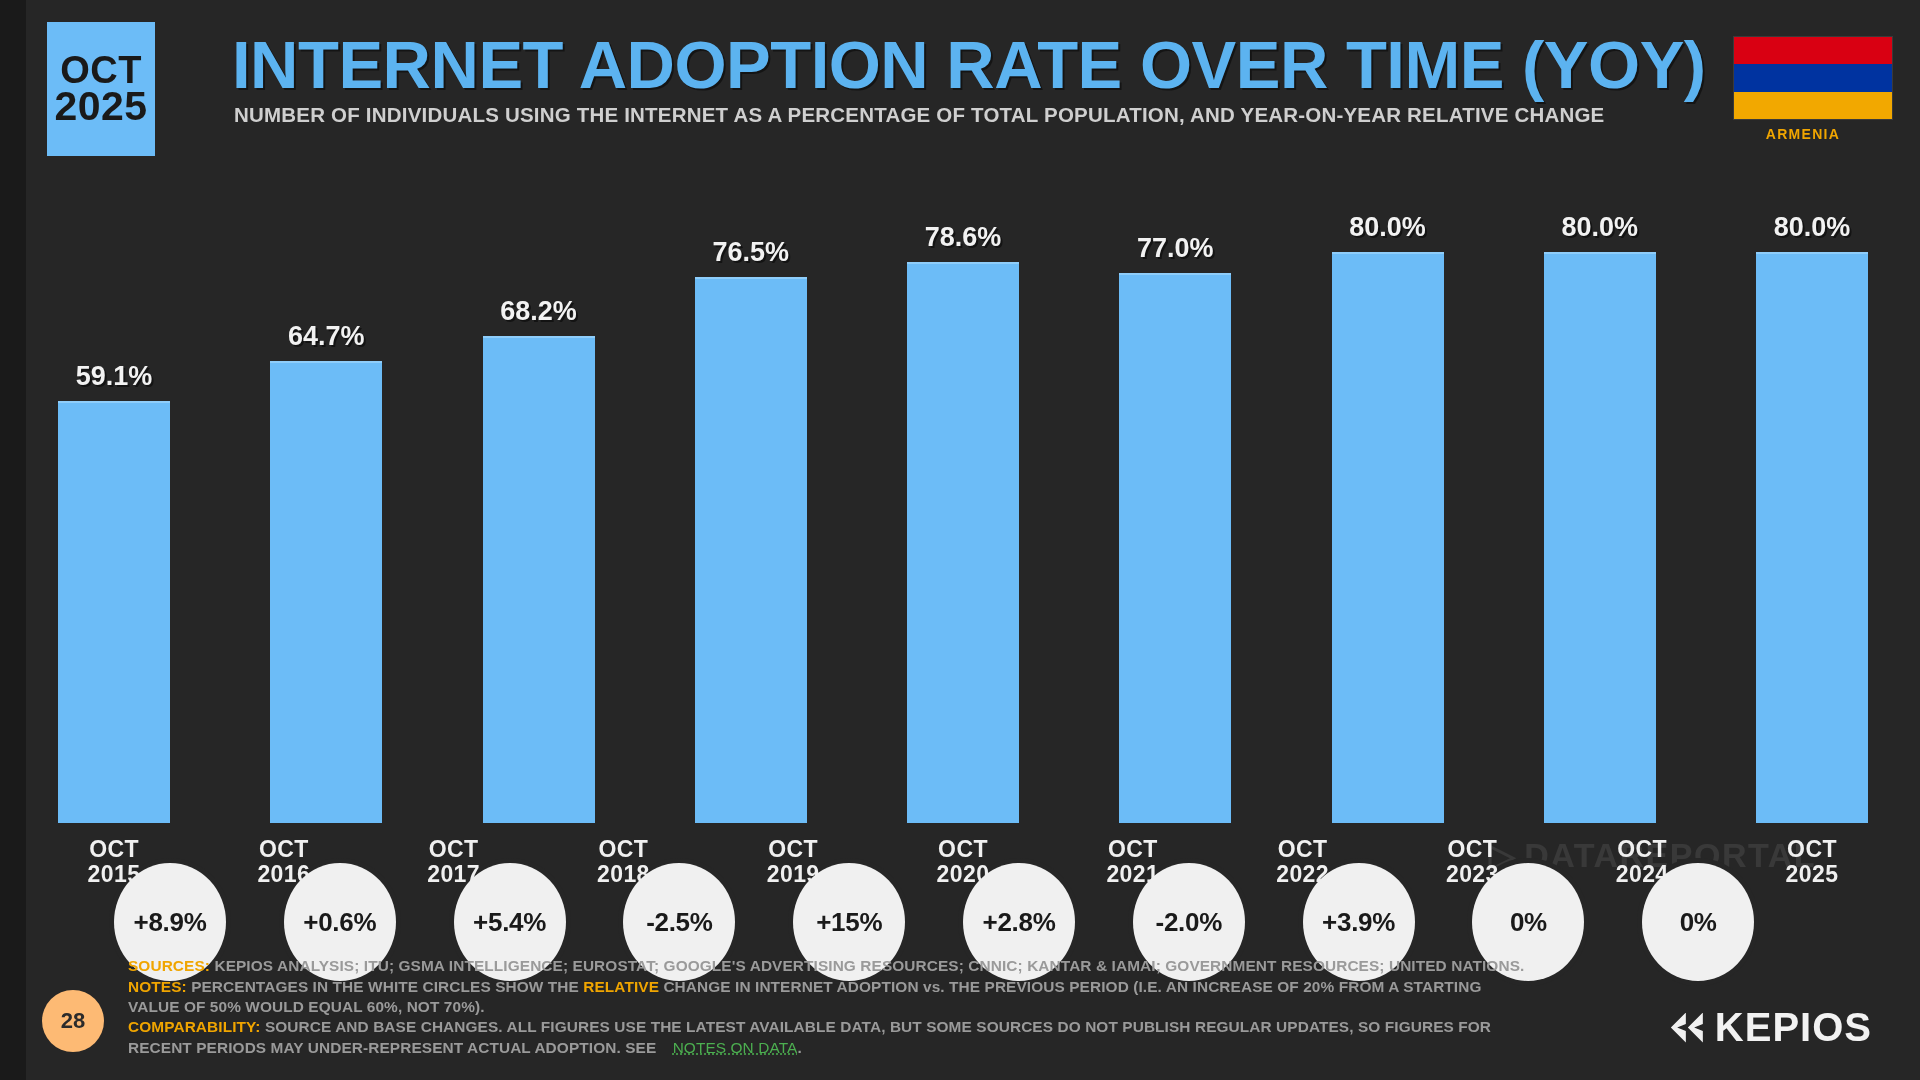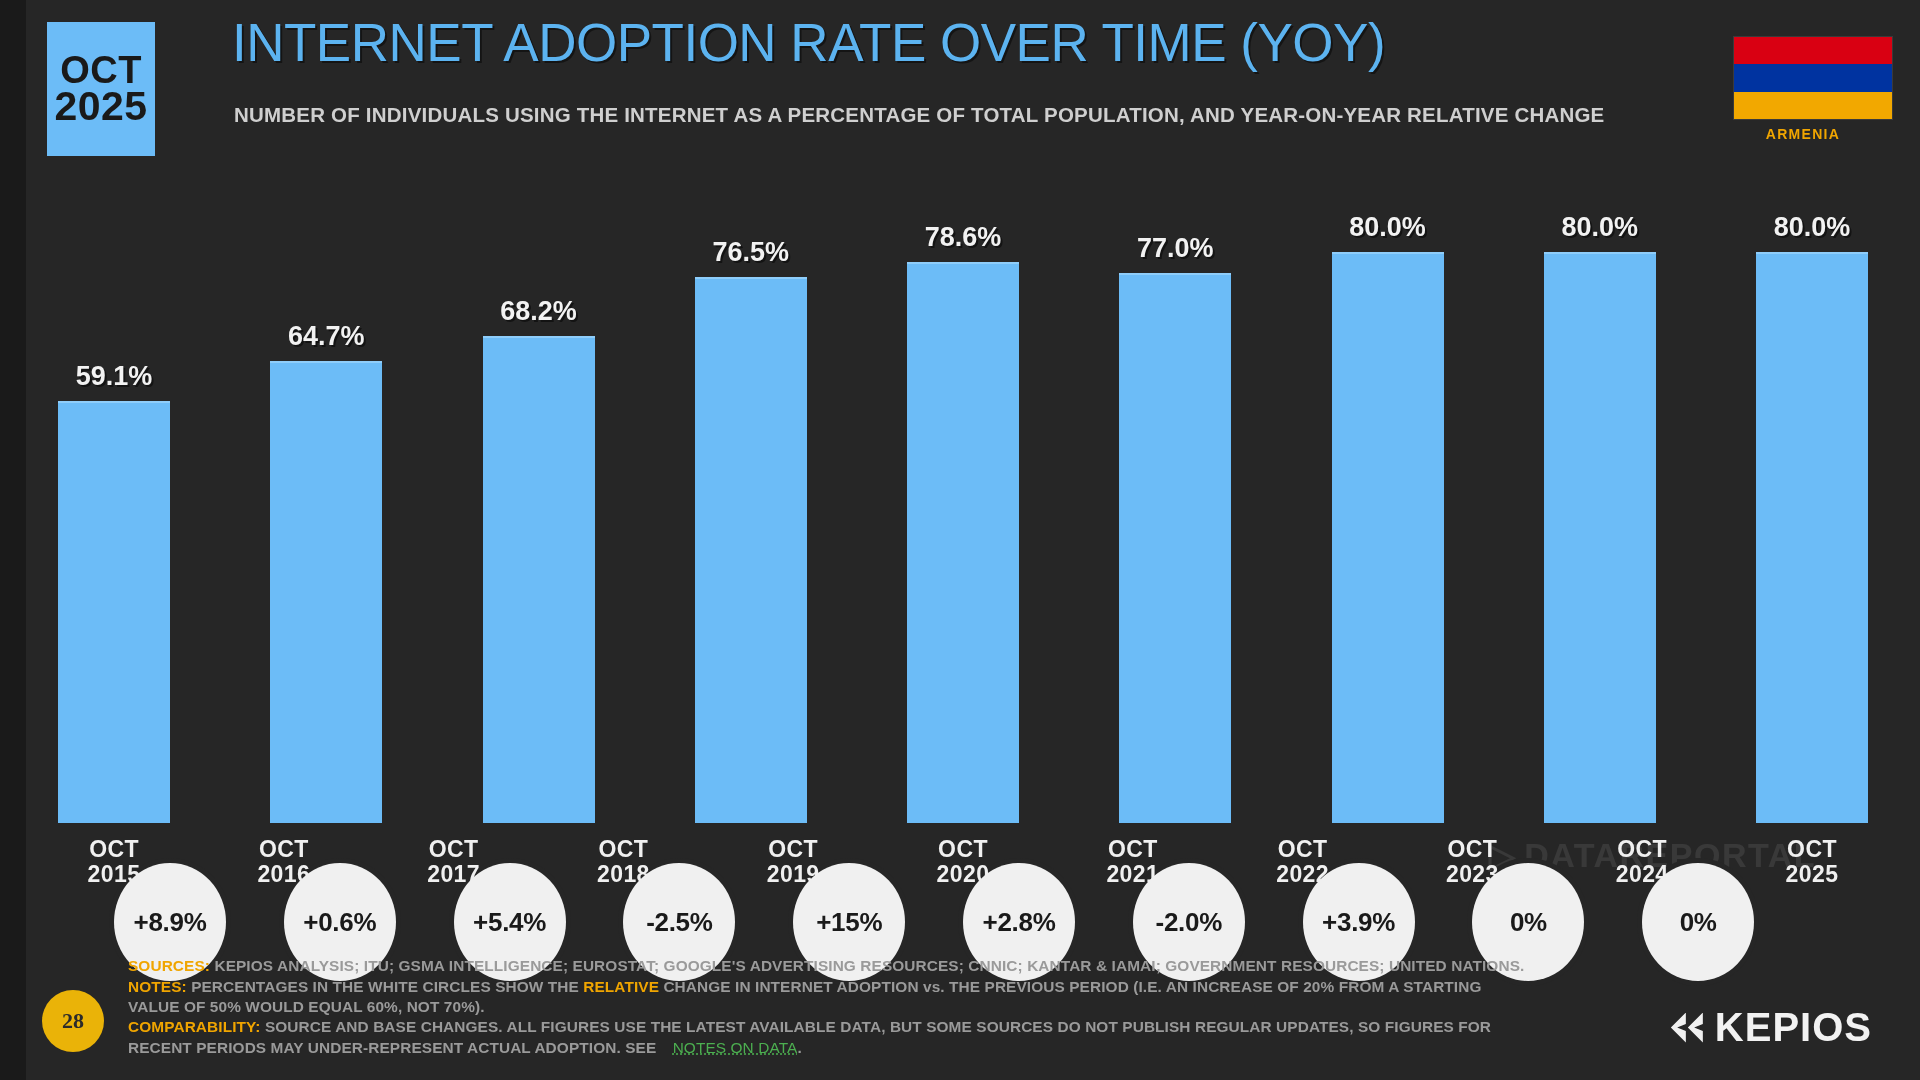--- a/index.html
+++ b/index.html
@@ -29,22 +29,22 @@
     align-items: center; justify-content: center;
     line-height: 0.92;
   }
   .date-badge .m, .date-badge .y {
     color: #1a1a1a; font-weight: 800; letter-spacing: 0.5px;
   }
   .date-badge .m { font-size: 38px; }
   .date-badge .y { font-size: 41px; }
 
   .title {
-    position: absolute; left: 232px; top: 12px;
-    font-size: 53px; font-weight: 400;
+    position: absolute; left: 232px; top: 26px;
+    font-size: 67px; font-weight: 700;
     color: #5cb3f0;
     letter-spacing: -0.5px;
     white-space: nowrap;
     text-shadow: 2px 2px 0 rgba(0,0,0,0.45);
   }
   .subtitle {
     position: absolute; left: 234px; top: 103px;
     font-size: 20.5px; font-weight: 600;
     color: #cfcfcf;
     letter-spacing: 0.2px;
@@ -159,23 +159,23 @@
   }
   .watermark .wm-text {
     font-size: 34px; font-weight: 800; color: #ffffff;
     letter-spacing: 1.5px;
   }
 
   
   .page-num {
     position: absolute; left: 42px; bottom: 28px;
     width: 62px; height: 62px; border-radius: 50%;
-    background: #eab308;
+    background: #fdba74;
     display: flex; align-items: center; justify-content: center;
-    font-size: 22px; font-weight: 700; color: #2b2b2b; font-family: Liberation Serif, serif;
+    font-size: 22px; font-weight: 700; color: #2b2b2b;
   }
   .footnotes {
     position: absolute; left: 128px; bottom: 22px;
     width: 1400px;
     font-size: 15.4px; line-height: 1.32;
     color: #9a9a9a; font-weight: 600;
     letter-spacing: 0.1px;
   }
   .footnotes .hl { color: #f0a500; font-weight: 800; }
   .footnotes .grn { color: #4caf50; font-weight: 400; text-decoration: underline; text-decoration-style: dotted; padding-left: 12px; }

